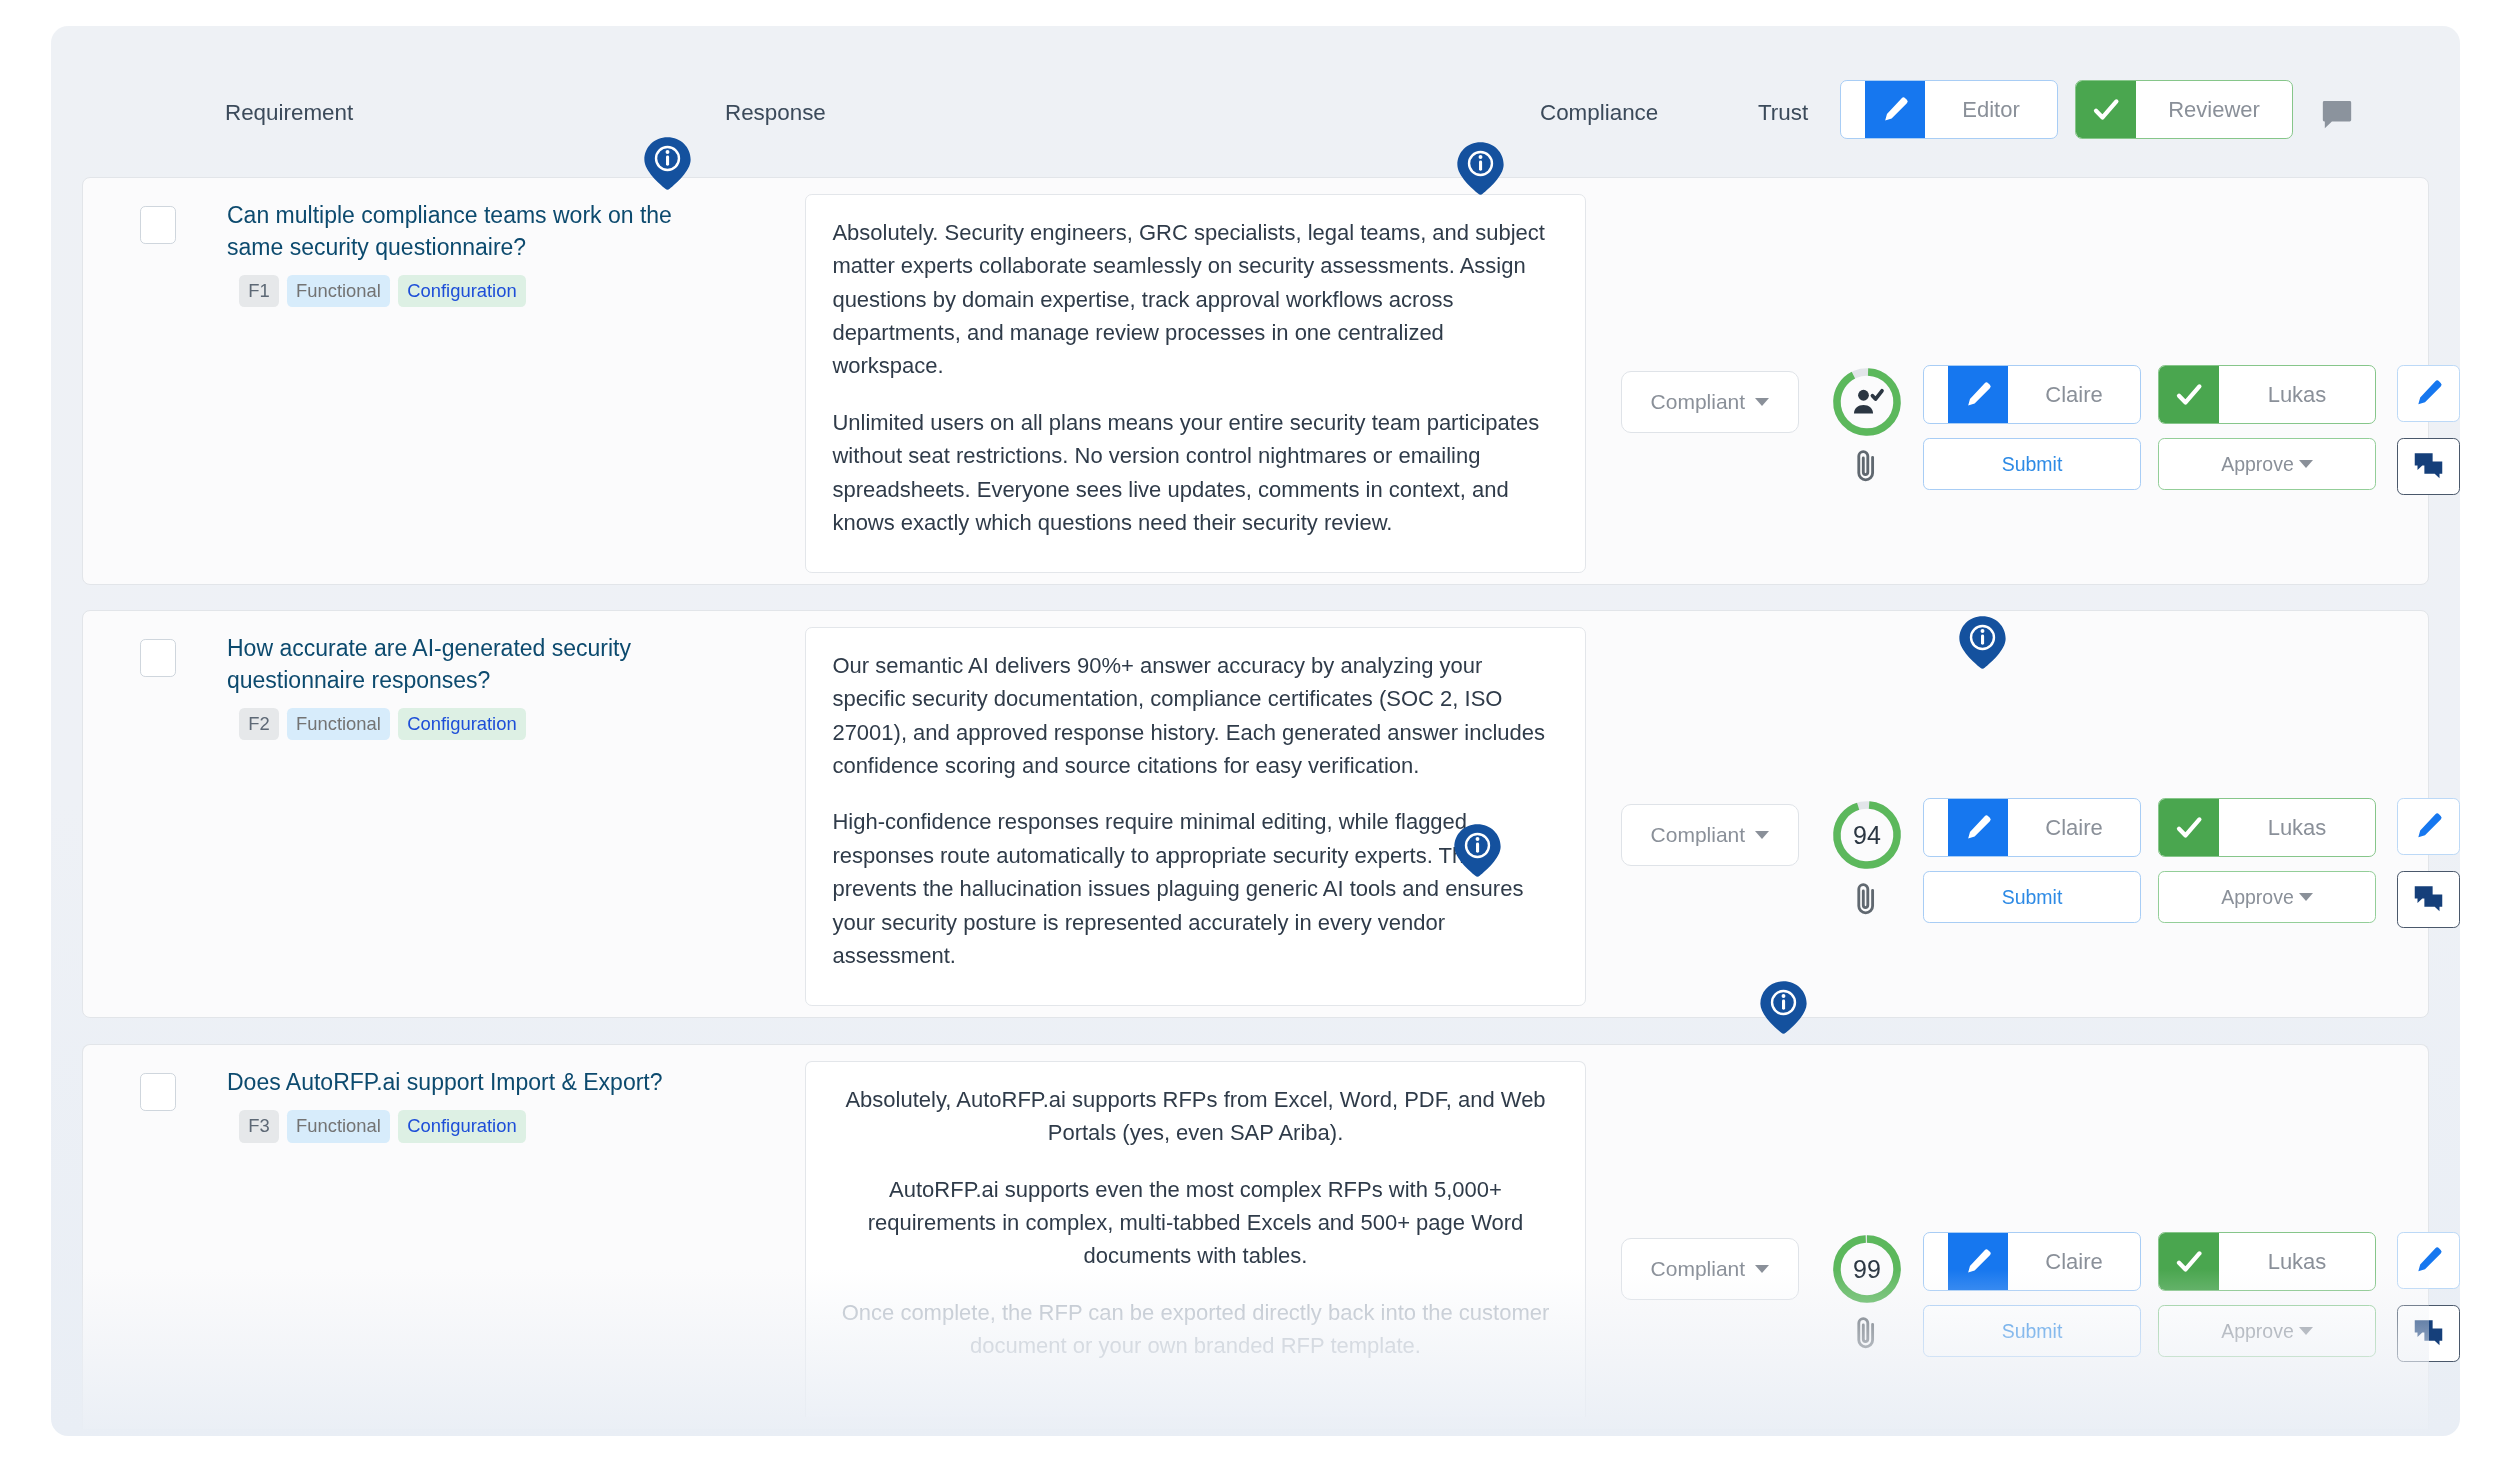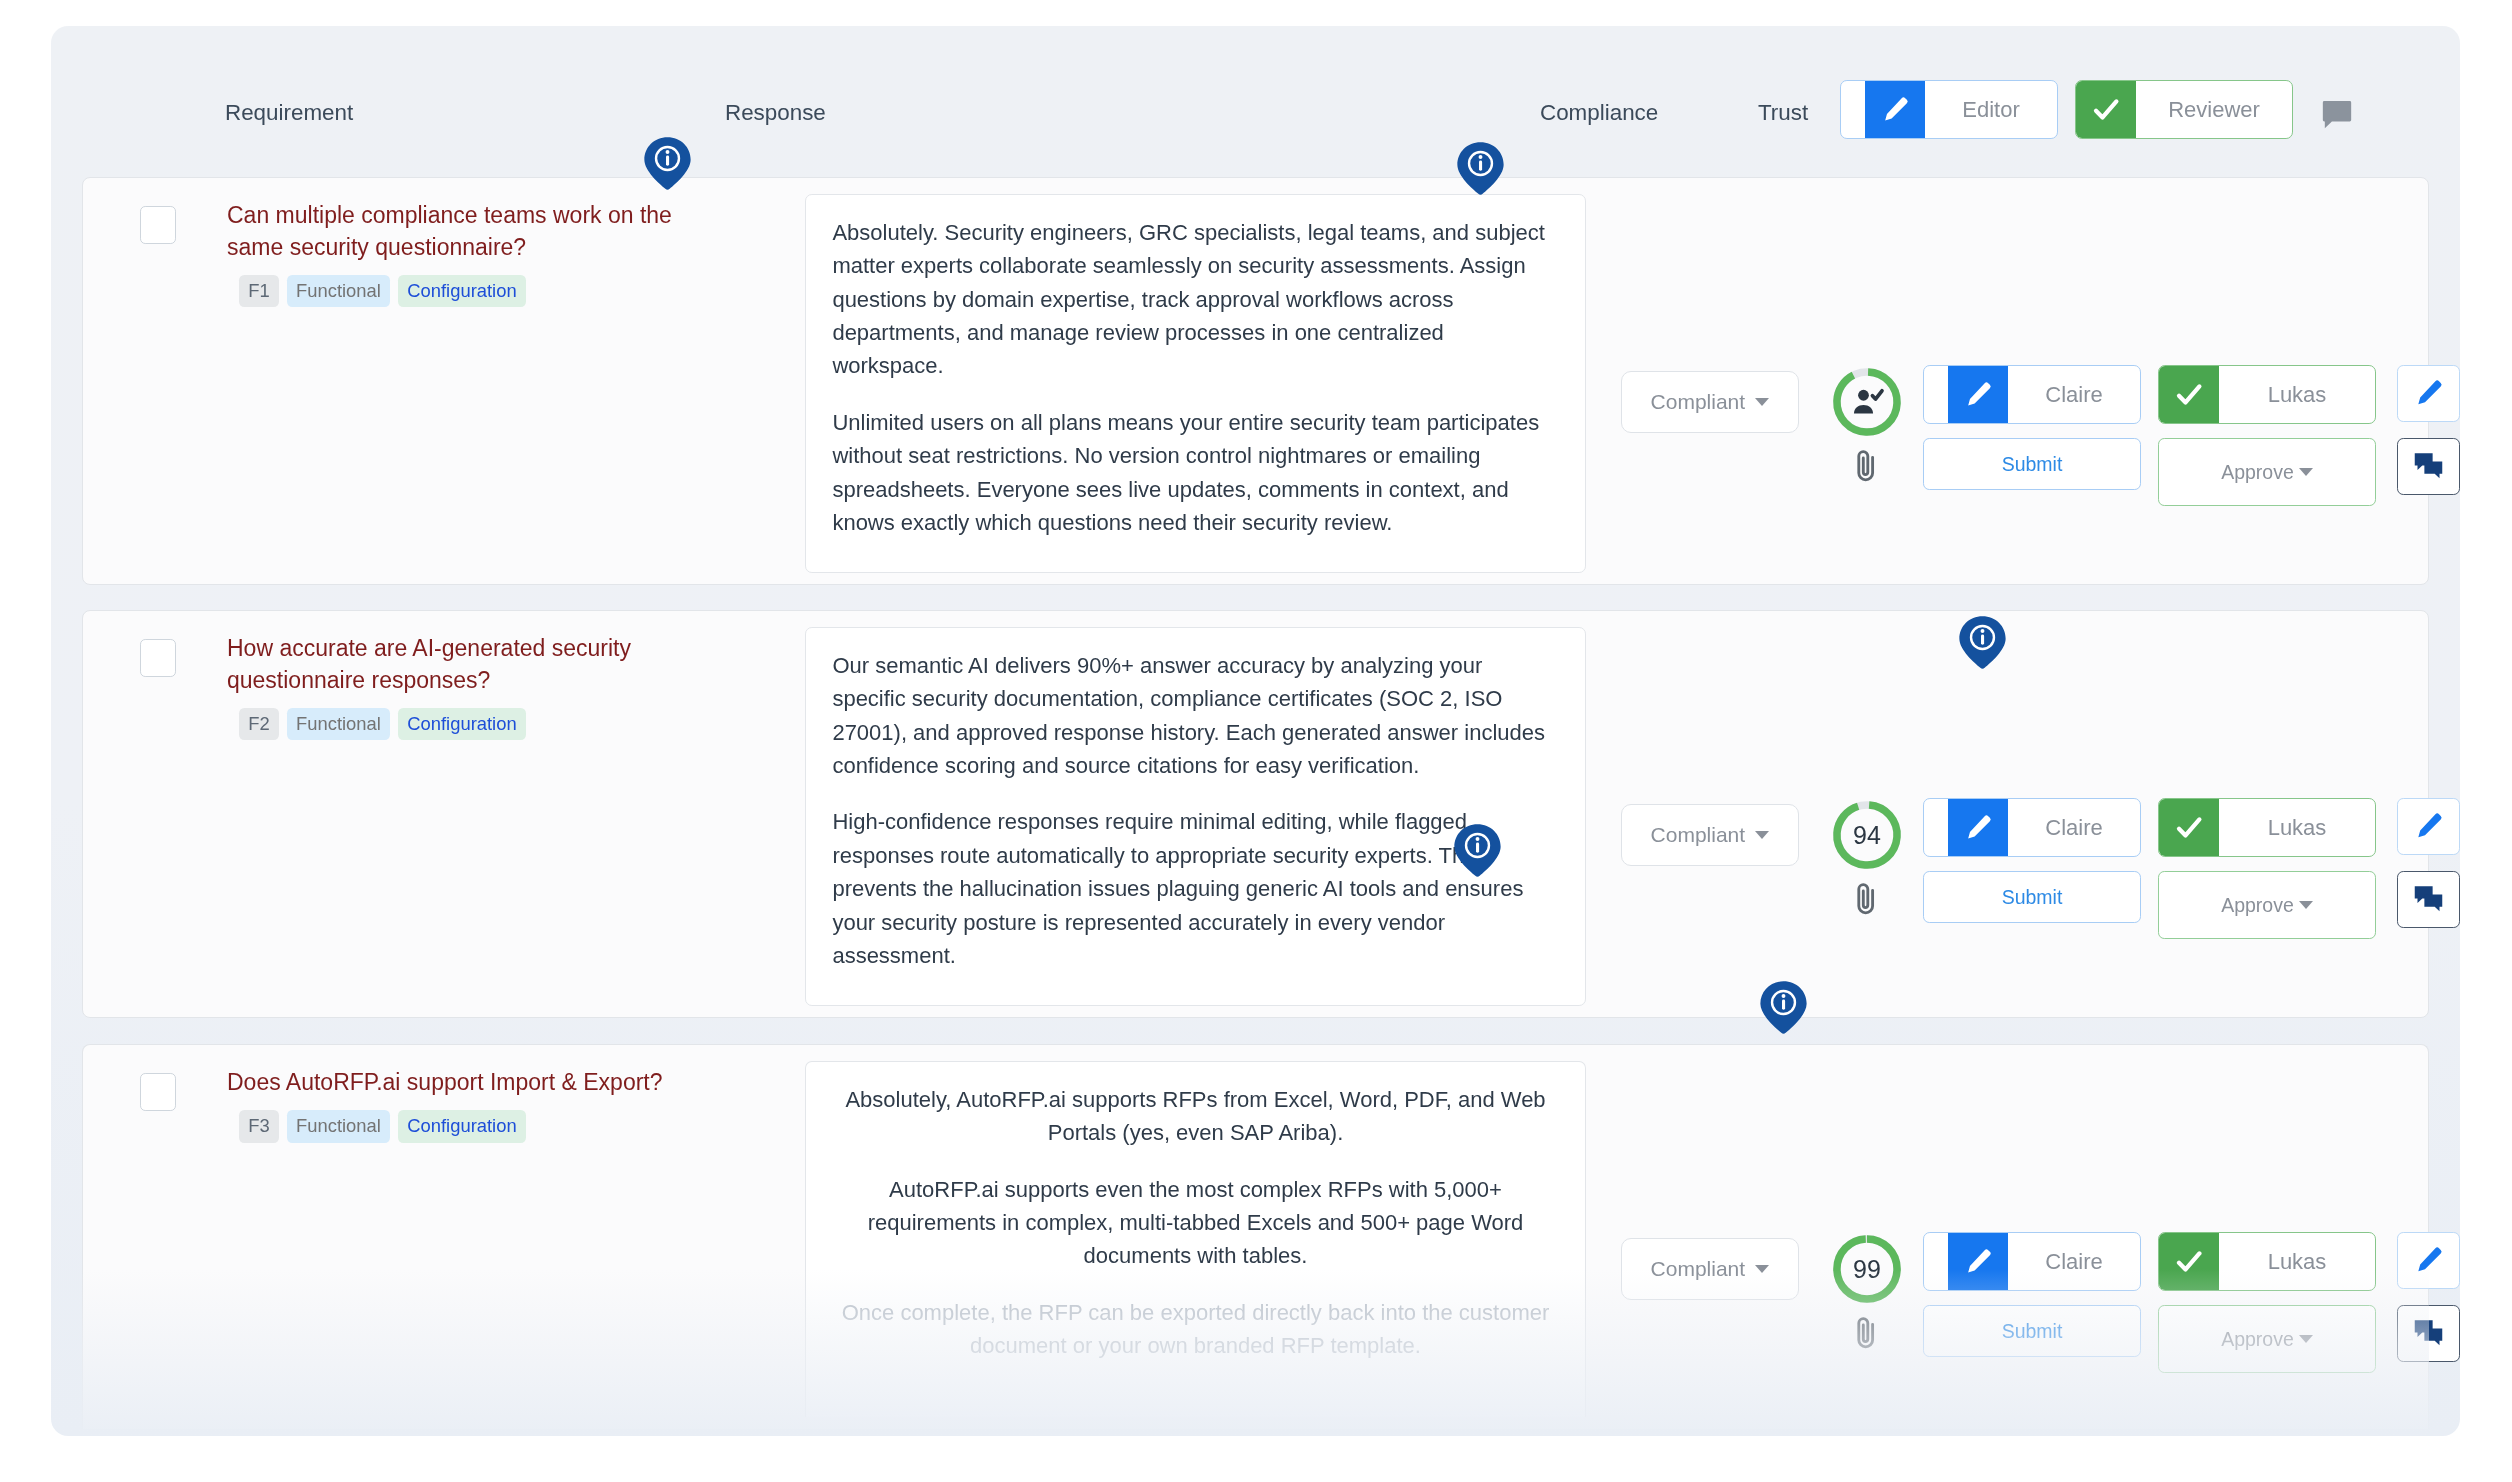--- a/index.html
+++ b/index.html
@@ -92,21 +92,21 @@
 
   
   .req {
     position: absolute;
     left: 144px; top: 22px;
     width: 471px;
   }
   .req-text {
     font-size: 23px;
     line-height: 1.38;
-    color: #7f1d1d;
+    color: #0c4a6e;
     font-weight: 400;
   }
   .tags { margin-top: 11.5px; display: flex; gap: 8px; align-items: center; }
   .tag {
     font-size: 18.4px;
     padding: 5.2px 9.2px;
     border-radius: 5.2px;
     white-space: nowrap;
   }
   .tag-id   { background: #e6e8ea; color: #5d6875; margin-left: 12px; }
@@ -178,21 +178,21 @@
   .act-reviewer { position: absolute; left: 2075px; top: 187px; }
   .act-submit {
     position: absolute; left: 1840px; top: 260px;
     width: 218px; height: 52px;
     background: #ffffff; border: 1.1px solid #a8cdf5; border-radius: 6.3px;
     display: flex; align-items: center; justify-content: center;
     font-size: 19.5px; color: #2d8ae5;
   }
   .act-approve {
     position: absolute; left: 2075px; top: 260px;
-    width: 218px; height: 68px;
+    width: 218px; height: 52px;
     background: #ffffff; border: 1.1px solid #93ce98; border-radius: 6.3px;
     display: flex; align-items: center; justify-content: center;
     gap: 5px;
     font-size: 19.5px; color: #8a9099;
   }
   .act-approve .caret { border-top-color: #8a9099; }
 
   .icon-btn {
     position: absolute;
     width: 63px; height: 57px;

